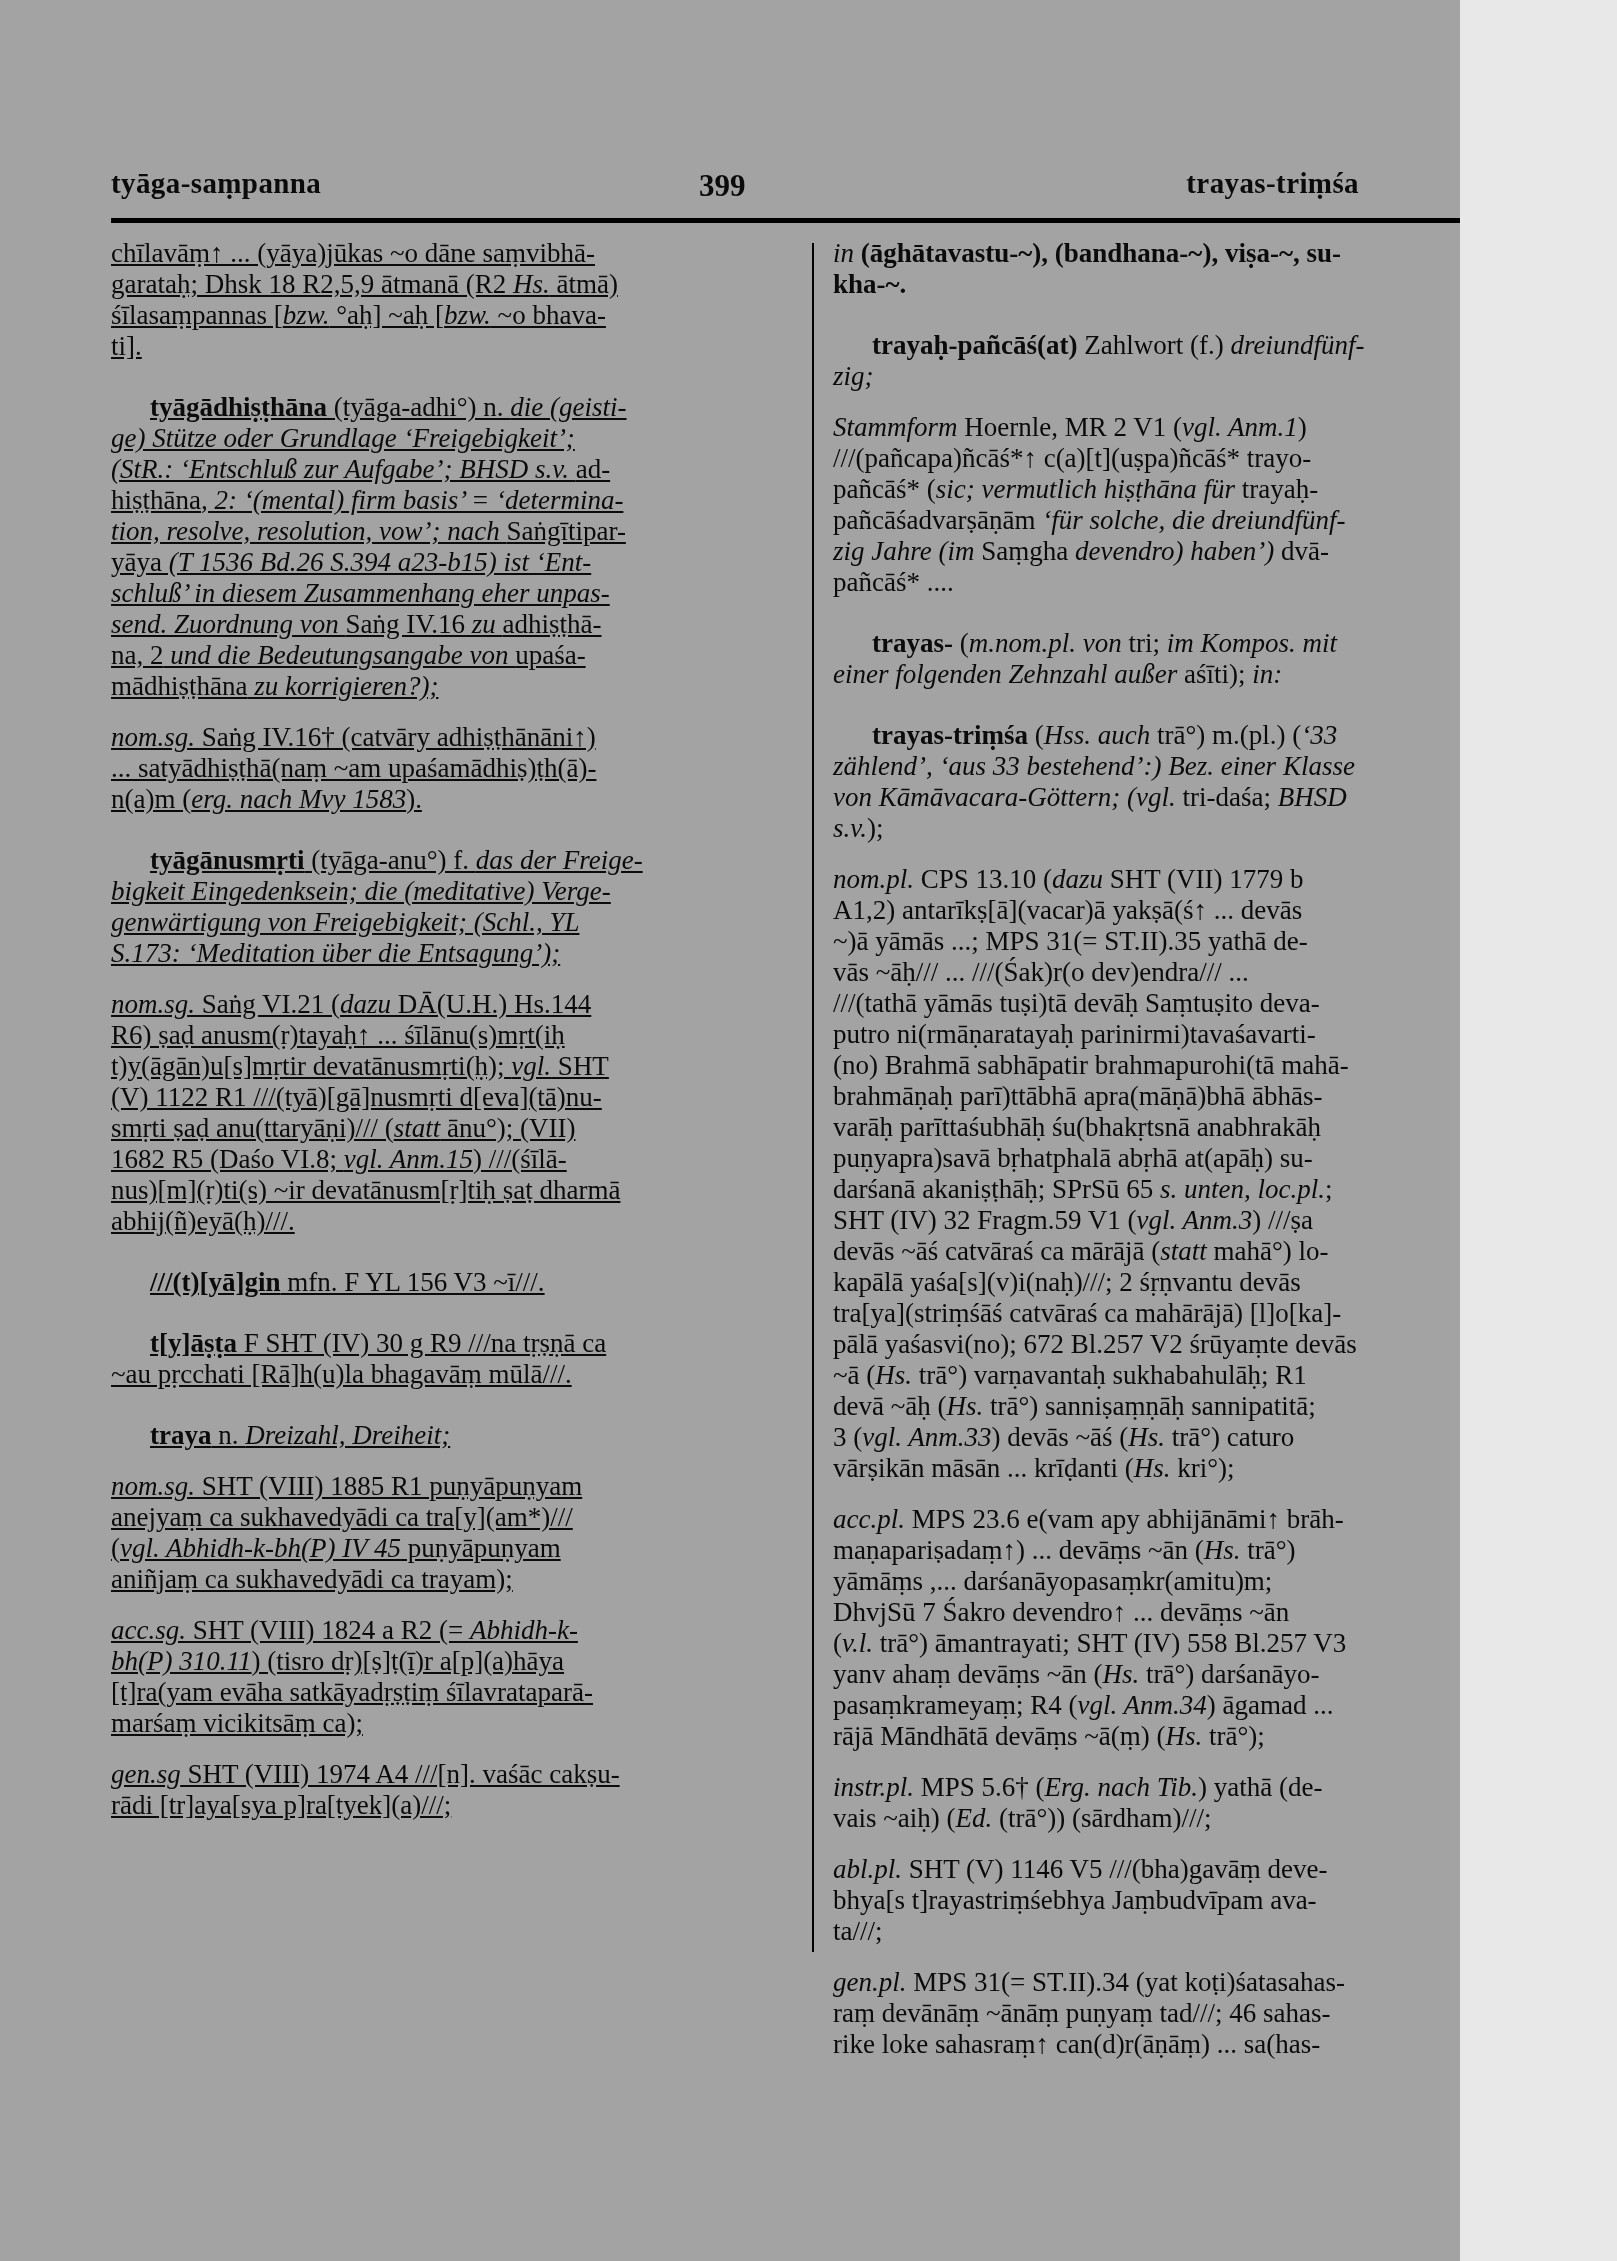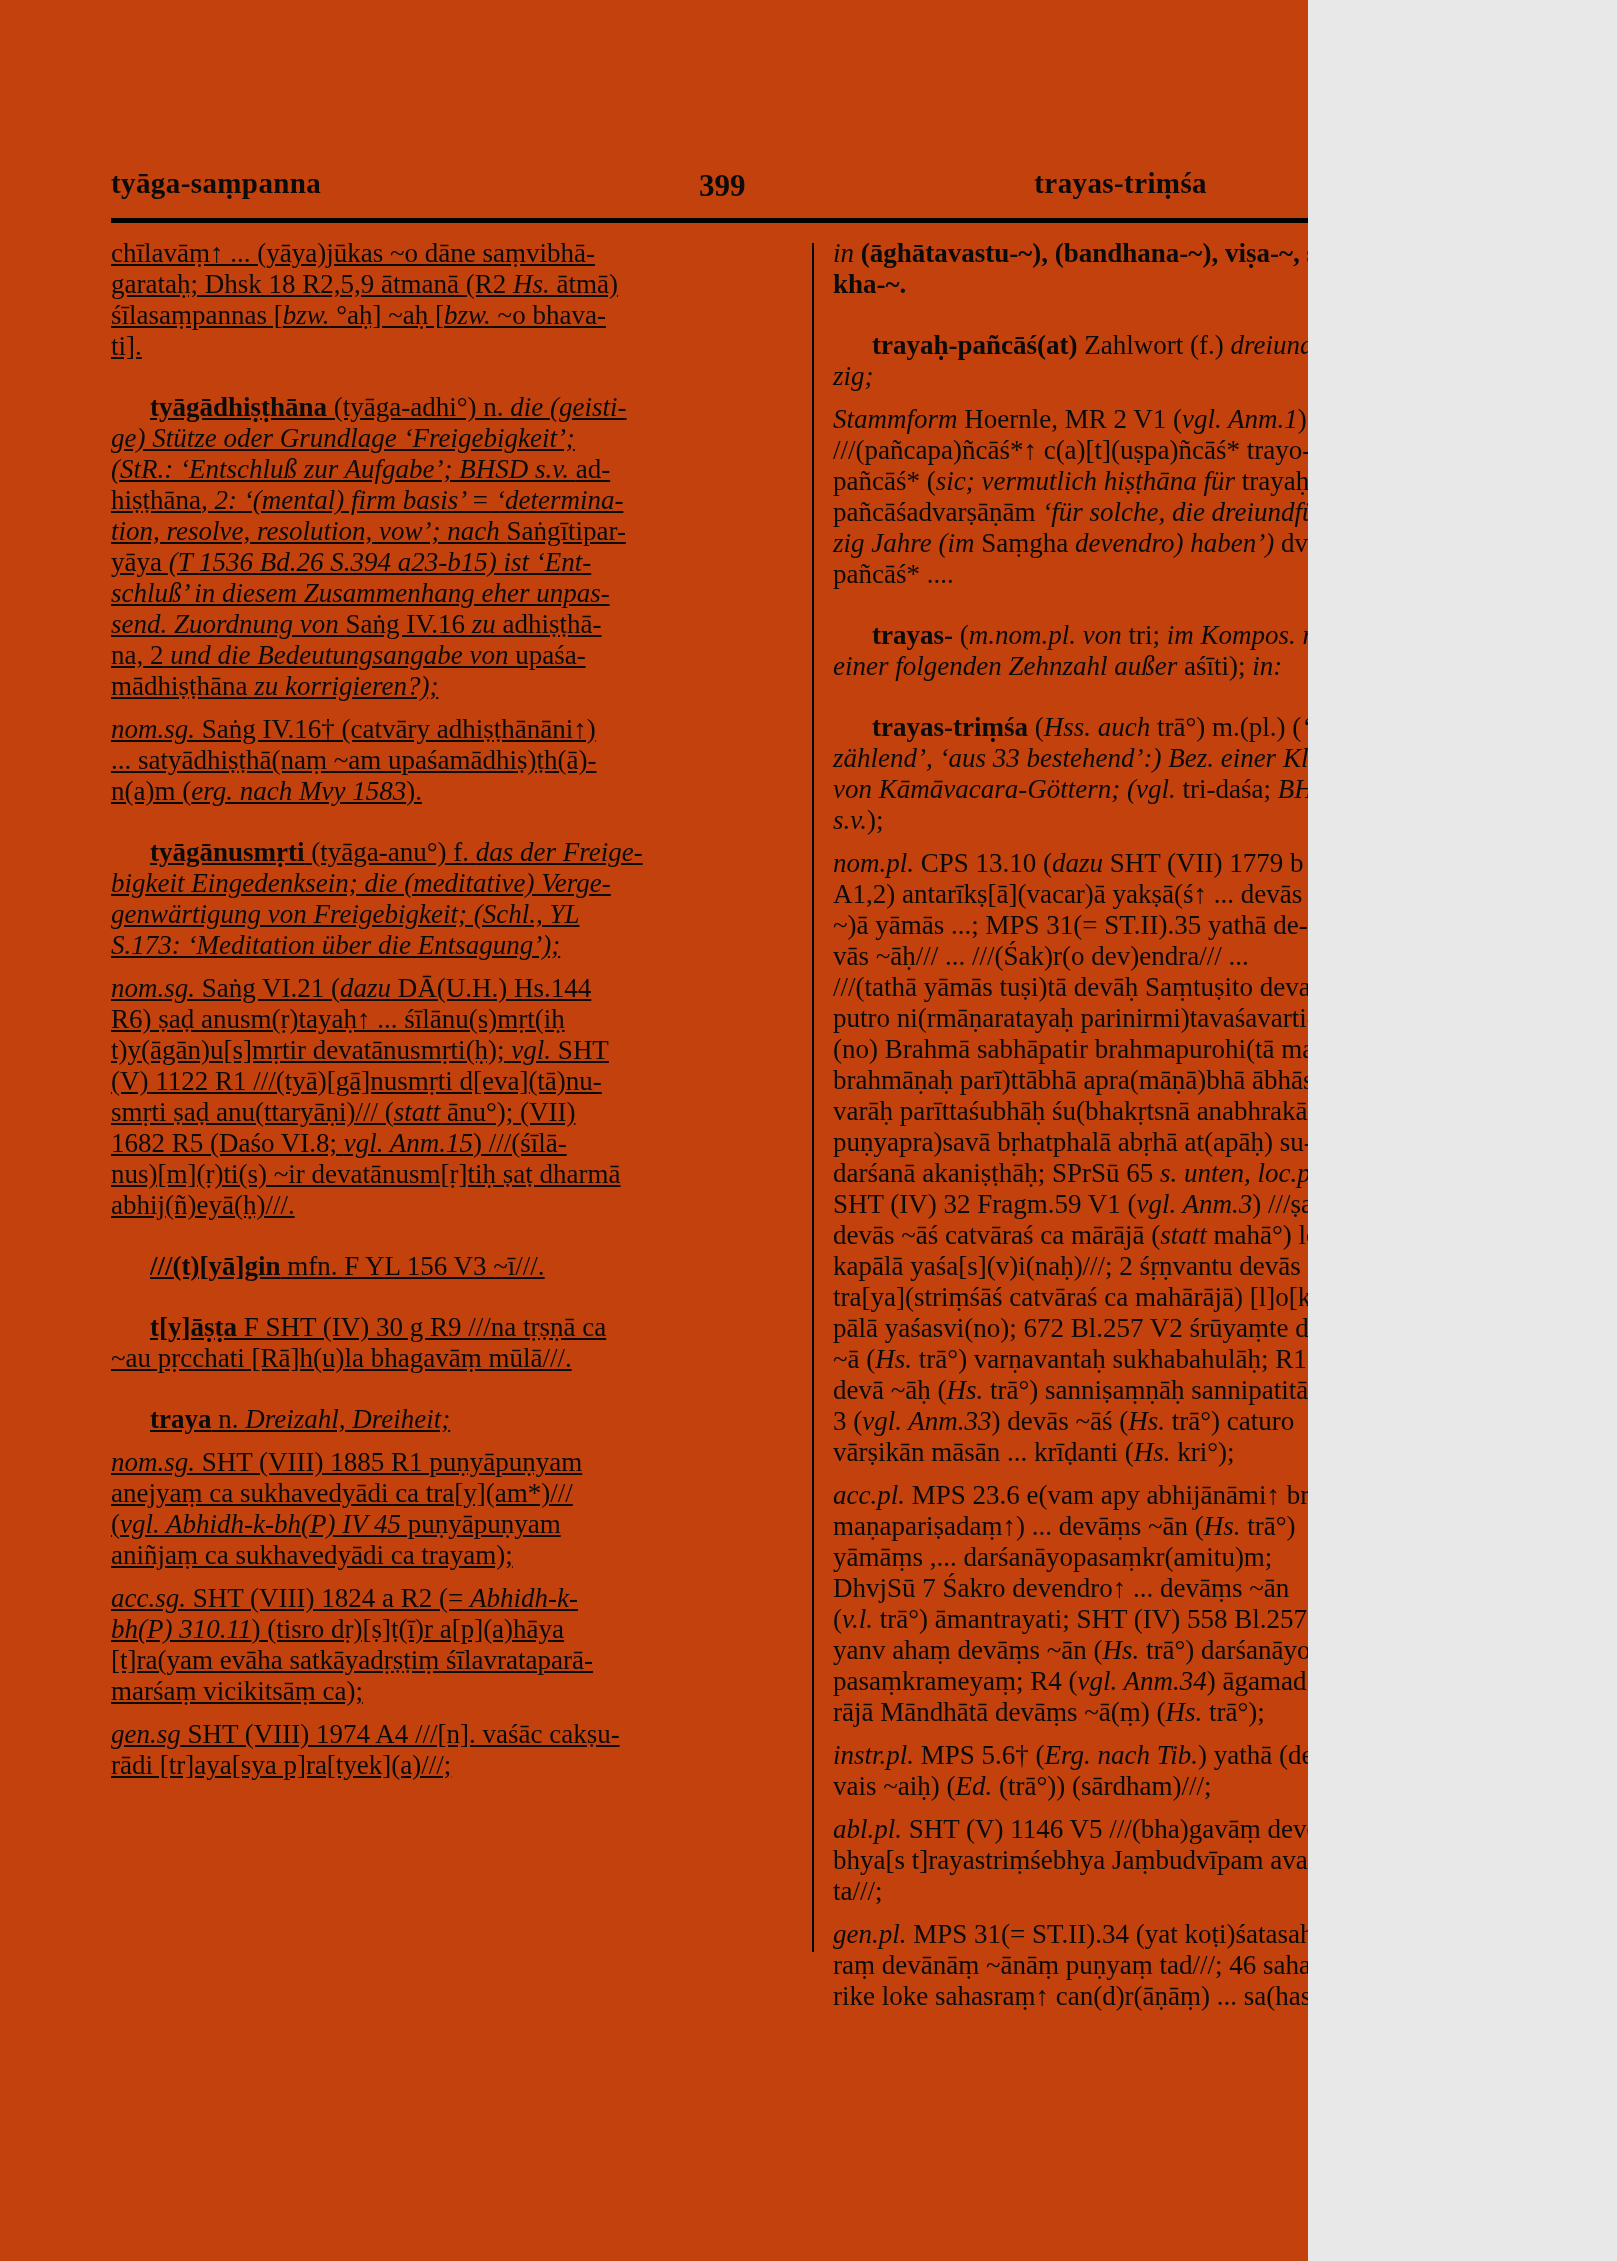--- a/index.html
+++ b/index.html
@@ -1,34 +1,34 @@
 <!DOCTYPE html>
 <html style="font-size:12px"><head>
 <meta charset="utf-8">
 <style>
   html,body{margin:0;padding:0;background:#e8e8e8;}
   .page{
     position:relative;
-    width:1308px;height:2261px;
-    background:#c2410c;
+    width:1460px;height:2261px;
+    background:#a3a3a3;
     color:#0b0b0b;
     font-family:"Liberation Serif","DejaVu Serif",serif;
     overflow:hidden;
   }
   .h-left{position:absolute;left:111px;top:167px;font-weight:700;font-size:29px;letter-spacing:0.4px;}
   .h-page{position:absolute;left:699px;top:168px;font-size:31px;font-weight:bold;}
   .h-right{position:absolute;right:101px;top:167px;font-weight:700;font-size:29px;letter-spacing:0.4px;}
   .rule{position:absolute;left:111px;top:218px;width:1426px;height:4.5px;background:#000;}
   .divider{position:absolute;left:812px;top:243px;width:2.3px;height:1709px;background:#000;}
   .col{position:absolute;top:238px;font-size:27px;line-height:31px;text-align:left;}
   .col-left{left:111px;width:690px;text-decoration:underline;}
   .col-right{left:833px;width:686px;}
   .par{white-space:pre-line;margin:0;}
   .par.entry{text-indent:39px;margin-top:30px;}
-  .par.para{margin-top:12px;}
+  .par.para{margin-top:20px;}
   .par.cont{margin-top:0;}
   .par:first-child{margin-top:0;}
   .b{font-weight:700;}
   .i{font-style:italic;}
   .r{font-style:normal;font-weight:400;}
 </style>
 </head>
 <body>
 
 <div class="page">

